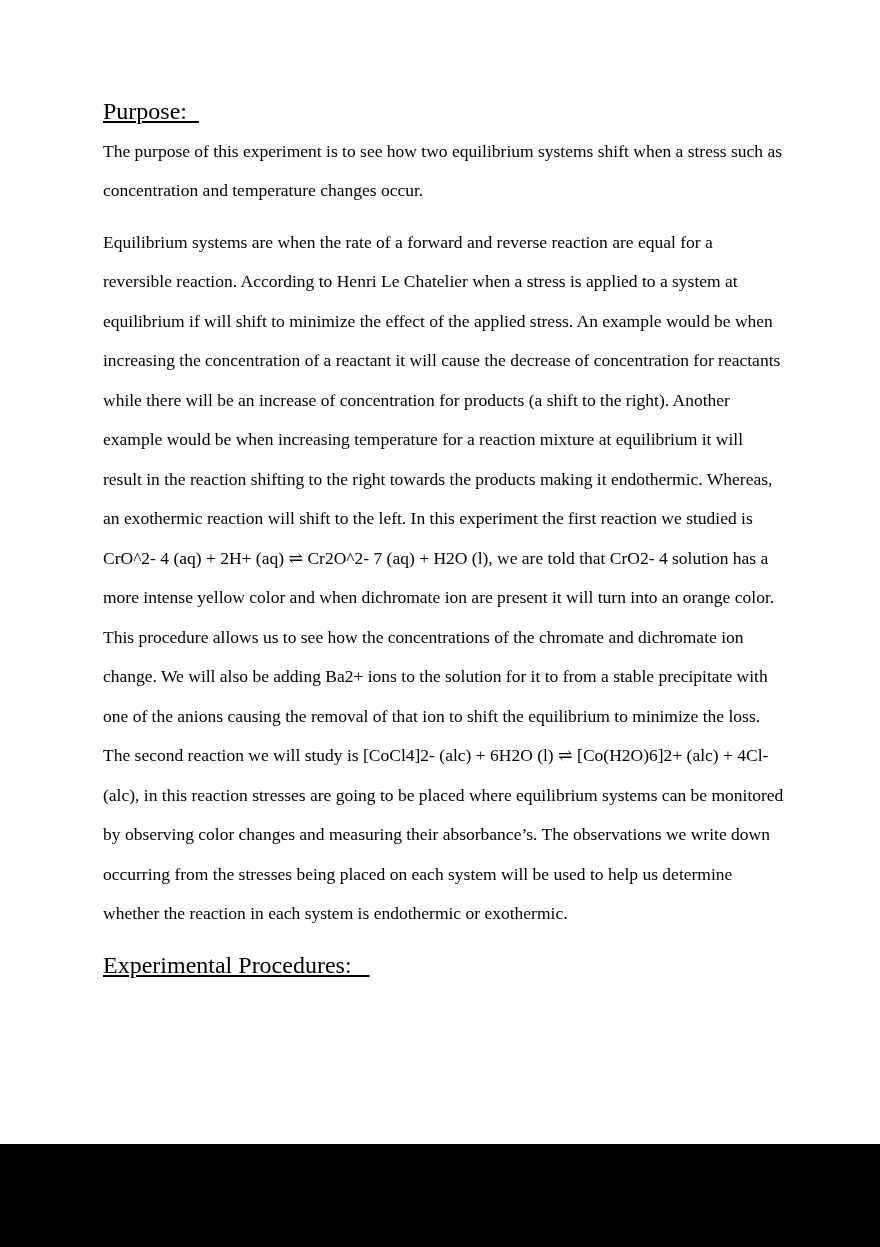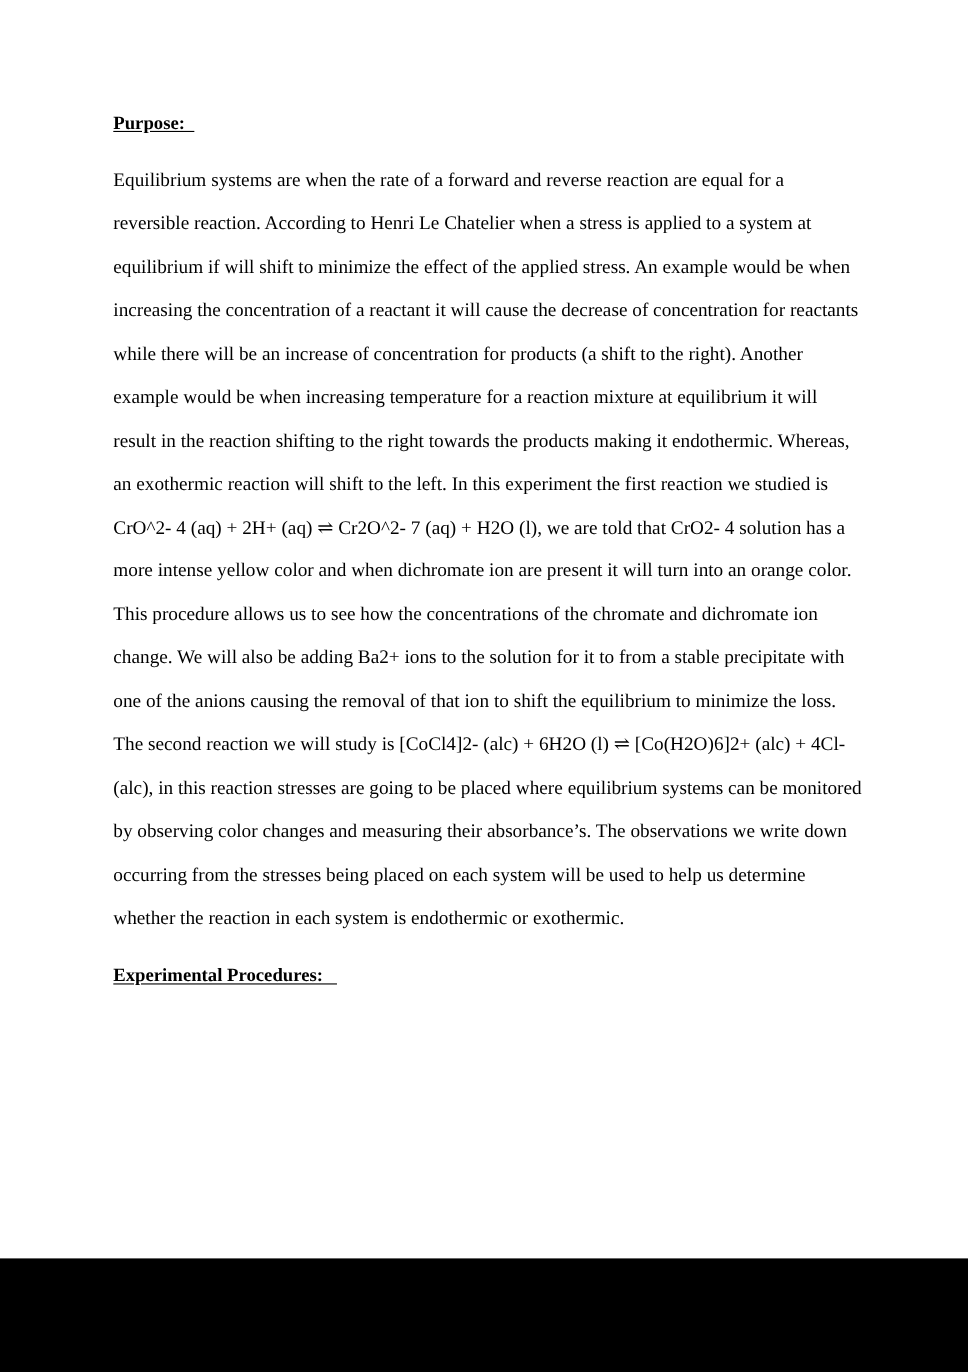--- a/index.html
+++ b/index.html
@@ -19,22 +19,22 @@
   .content {
     position: absolute;
     left: 103px;
     top: 92px;
     width: 705px;
     font-size: 17.5px;
     line-height: 39.5px;
   }
   .heading {
     margin: 0;
-    font-size: 17px;
-    font-weight: bold;
+    font-size: 24px;
+    font-weight: normal;
   }
   .heading .underlined {
     text-decoration: underline;
     text-underline-offset: 2px;
   }
   .body-para {
     margin: 0;
     white-space: pre-line;
   }
   .heading-theory {
@@ -57,20 +57,22 @@
 </style>
 </head>
 <body>
 
 <div class="page">
   <div class="content">
 
     <p class="heading heading-purpose">
       <span class="underlined">Purpose:&nbsp;&nbsp;</span>
     </p>
+    <p class="body-para body-purpose">The purpose of this experiment is to see how two equilibrium systems shift when a stress such as
+concentration and temperature changes occur.</p>
 
     <p class="body-para body-theory">Equilibrium systems are when the rate of a forward and reverse reaction are equal for a
 reversible reaction. According to Henri Le Chatelier when a stress is applied to a system at
 equilibrium if will shift to minimize the effect of the applied stress. An example would be when
 increasing the concentration of a reactant it will cause the decrease of concentration for reactants
 while there will be an increase of concentration for products (a shift to the right). Another
 example would be when increasing temperature for a reaction mixture at equilibrium it will
 result in the reaction shifting to the right towards the products making it endothermic. Whereas,
 an exothermic reaction will shift to the left. In this experiment the first reaction we studied is
 CrO^2- 4 (aq) + 2H+ (aq) ⇌ Cr2O^2- 7 (aq) + H2O (l), we are told that CrO2- 4 solution has a

